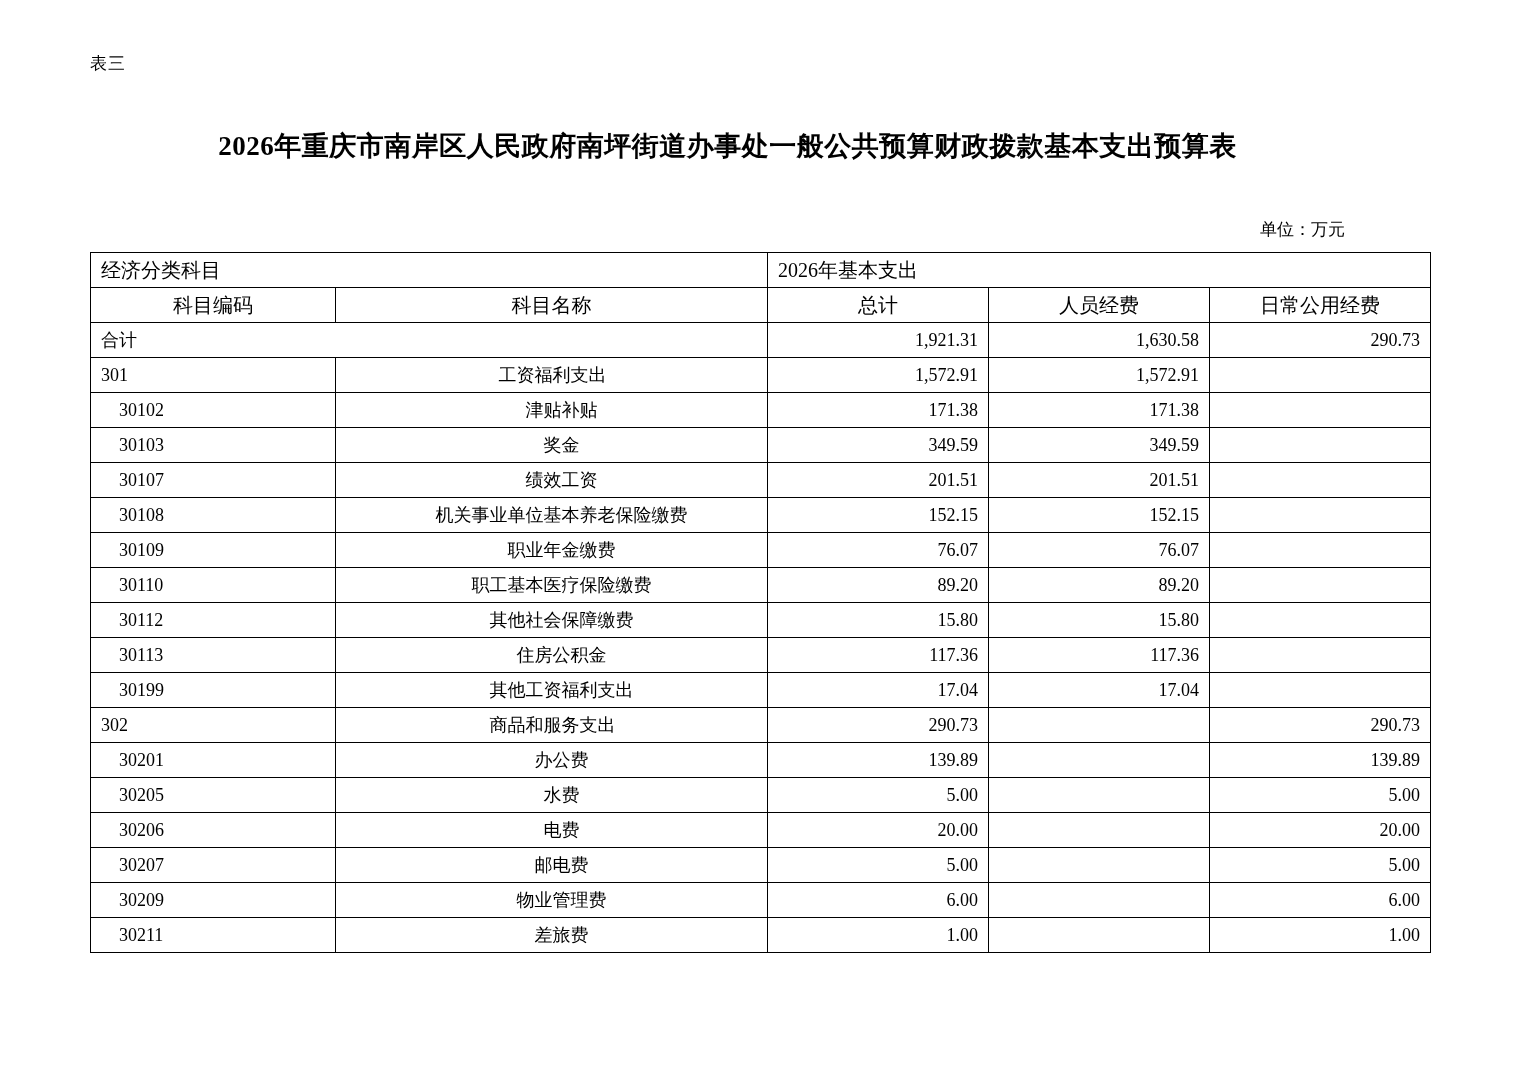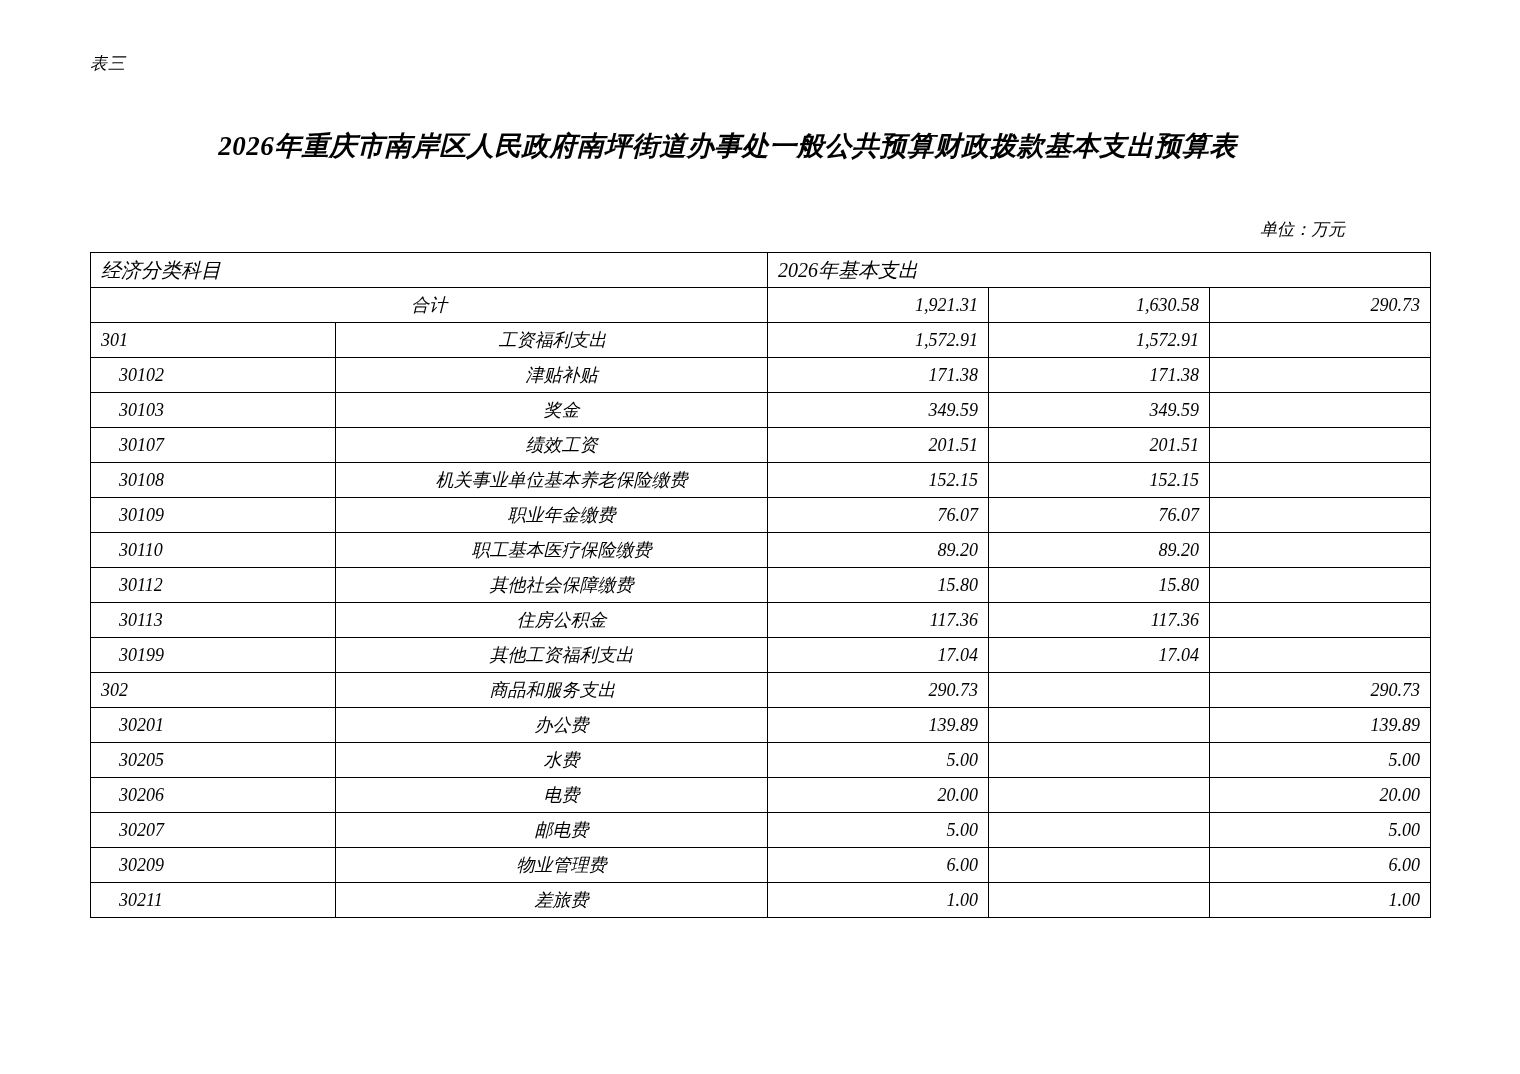--- a/index.html
+++ b/index.html
@@ -13,21 +13,20 @@
     font-family: "Liberation Serif", "DejaVu Serif", serif;
     color: #000000;
     position: relative;
     overflow: hidden;
   }
   .page {
     position: relative;
     width: 1437px;
     height: 1074px;
     box-sizing: border-box;
-    font-style: italic;
   }
   .corner-label {
     position: absolute;
     left: 90px;
     top: 52px;
     font-size: 17px;
     letter-spacing: 1px;
   }
   .doc-title {
     position: absolute;
@@ -85,21 +84,20 @@
   .c-name.lvl1 { padding-left: 12px; }
   .c-name.lvl2 { padding-left: 30px; }
   .c-num {
     text-align: right;
     white-space: nowrap;
   }
   .total-row td {
     font-weight: bold;
   }
   .total-row .c-total-label {
-    text-align: center;
   }
   col.w-code { width: 245px; }
   col.w-name { width: 432px; }
   col.w-sum  { width: 221px; }
   col.w-per  { width: 221px; }
   col.w-day  { width: 221px; }
 </style>
 </head>
 <body>
 
@@ -116,20 +114,27 @@
       <col class="w-code">
       <col class="w-name">
       <col class="w-sum">
       <col class="w-per">
       <col class="w-day">
     </colgroup>
     <thead>
       <tr>
         <th class="hdr-group" colspan="2">经济分类科目</th>
         <th class="hdr-group" colspan="3">2026年基本支出</th>
+      </tr>
+      <tr>
+        <th class="hdr-col">科目编码</th>
+        <th class="hdr-col">科目名称</th>
+        <th class="hdr-col">总计</th>
+        <th class="hdr-col">人员经费</th>
+        <th class="hdr-col">日常公用经费</th>
       </tr>
     </thead>
     <tbody id="table-body">
       <tr class="total-row">
         <td class="c-total-label" colspan="2">合计</td>
         <td class="c-num">1,921.31</td>
         <td class="c-num">1,630.58</td>
         <td class="c-num">290.73</td>
       </tr>
     <tr>

